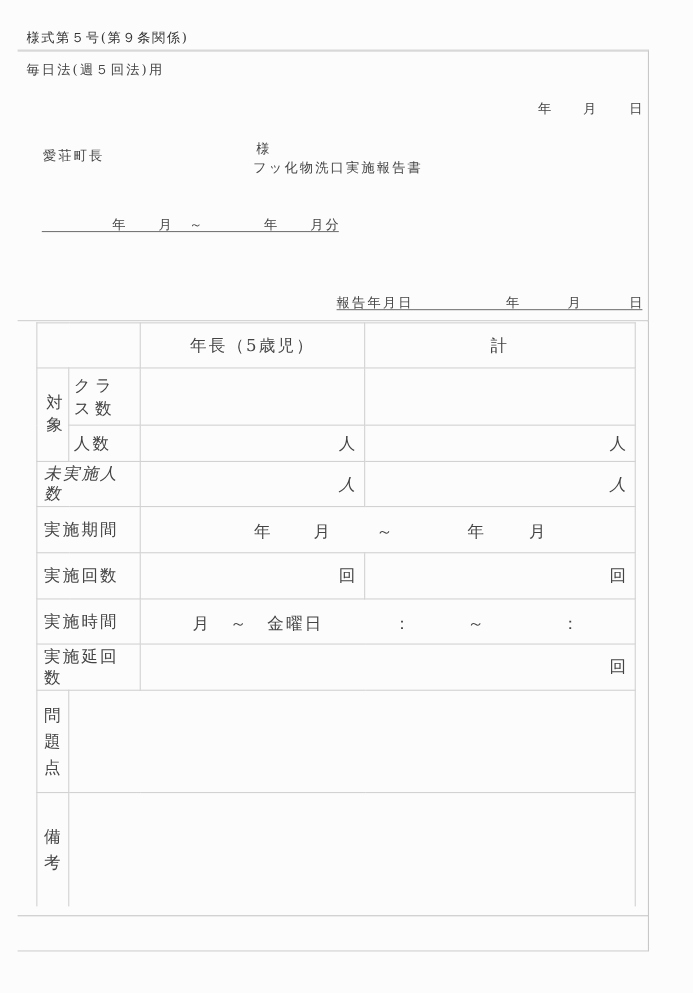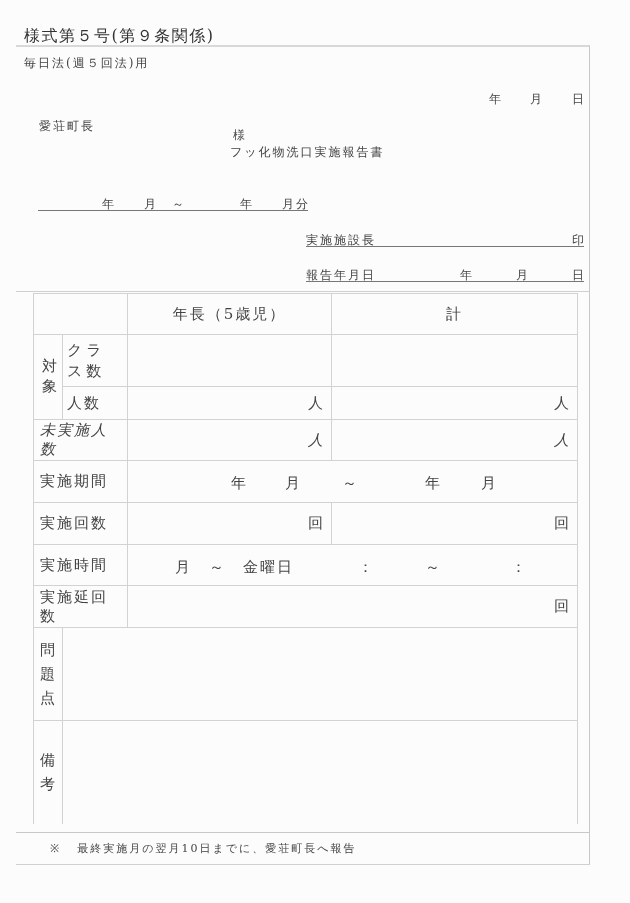--- a/index.html
+++ b/index.html
@@ -6,21 +6,21 @@
     margin: 0; padding: 0;
     background: #fcfcfc;
     width: 630px; height: 903px;
     overflow: hidden;
     font-family: "DejaVu Serif", "Liberation Serif", serif;
     color: #444;
   }
   .page { position: relative; width: 630px; height: 903px; }
   .form-label {
     position: absolute; left: 24px; top: 26px;
-    font-size: 16px; letter-spacing: 1.5px; color: #333;
+    font-size: 12px; letter-spacing: 1.5px; color: #333;
   }
   .top-box {
     position: absolute; left: 16px; top: 45px;
     width: 574px; height: 246px;
     border-top: 2px solid #d8d8d8;
     border-right: 1px solid #c8c8c8;
     box-sizing: border-box;
   }
   .t { position: absolute; font-size: 12px; letter-spacing: 2px; white-space: nowrap; }
   .uline { border-bottom: 1.5px solid #777; }
@@ -74,37 +74,33 @@
   <div class="top-box"></div>
 
   <div class="t" style="left:24px; top:55px;">毎日法(週５回法)用</div>
 
   <div>
     <span class="t" style="left:489px; top:91px;">年</span>
     <span class="t" style="left:530px; top:91px;">月</span>
     <span class="t" style="left:572px; top:91px;">日</span>
   </div>
 
-  <span class="t" style="left:39px; top:118px;">愛荘町長</span>
+  <span class="t" style="left:39px; top:133px;">愛荘町長</span>
   <span class="t" style="left:233px; top:127px;">様</span>
 
   <span class="t" style="left:230px; top:144px;">フッ化物洗口実施報告書</span>
 
   <div class="uline" style="position:absolute; left:38px; top:196px; width:270px; height:14px;">
     <span class="t" style="left:64px; top:0;">年</span>
     <span class="t" style="left:106px; top:0;">月</span>
     <span class="t" style="left:134px; top:0;">～</span>
     <span class="t" style="left:202px; top:0;">年</span>
     <span class="t" style="left:244px; top:0;">月分</span>
   </div>
 
-  <div class="uline" style="position:absolute; left:306px; top:232px; width:278px; height:14px;">
-    <span class="t" style="left:0; top:0;">実施施設長</span>
-    <span class="t" style="right:0; top:0; letter-spacing:0;">印</span>
-  </div>
 
   <div class="uline" style="position:absolute; left:306px; top:267px; width:278px; height:14px;">
     <span class="t" style="left:0; top:0;">報告年月日</span>
     <span class="t" style="left:154px; top:0;">年</span>
     <span class="t" style="left:210px; top:0;">月</span>
     <span class="t" style="right:0; top:0; letter-spacing:0;">日</span>
   </div>
 
   <div class="table-frame"></div>
 
@@ -179,17 +175,14 @@
       <td class="vert bottom-open">
         <div>備</div>
         <div>考</div>
       </td>
       <td colspan="3" class="bottom-open"></td>
     </tr>
   </tbody>
     </table>
 
   <div class="footer-box"></div>
-  <div class="footer-text">
-    <span>※</span><span class="sp" style="width:16px;"></span><span>最終実施月の翌月10日までに、愛荘町長へ報告</span>
-  </div>
 
 </div>
 
 </body></html>

